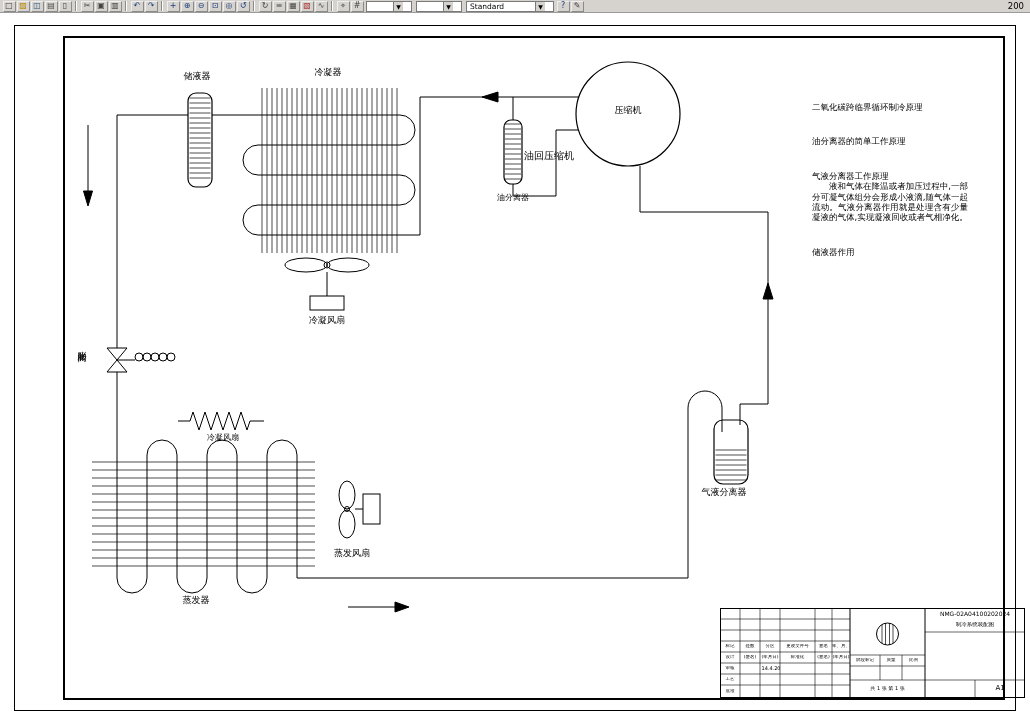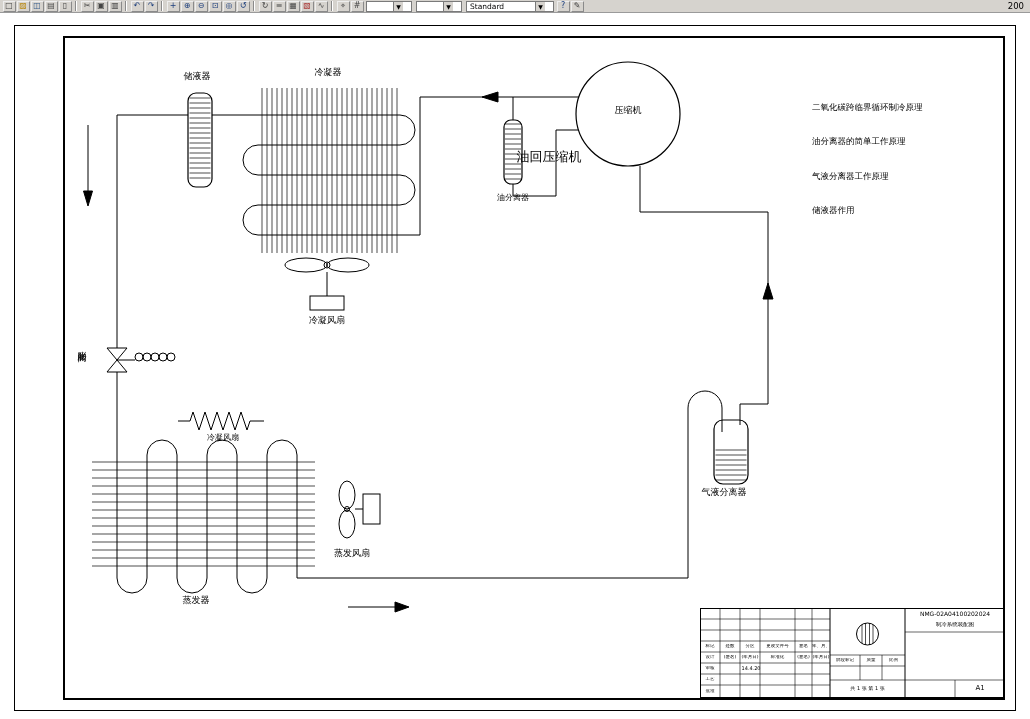--- a/index.html
+++ b/index.html
@@ -32,31 +32,31 @@
   }
   #tb-zoom{margin-left:auto;font-size:8.5px;padding-right:4px;}
   
   #canvas{position:absolute;left:0;top:0;width:1030px;height:719px;background:#fff;}
   #schematic{position:absolute;left:0;top:0;}
   
   .slab{
     position:absolute;font-size:9px;line-height:1.1;color:#000;
     transform:translateX(-50%);white-space:nowrap;
   }
-  .slab.small{font-size:13px;}
+  .slab.small{font-size:10px;}
   .slab.vert{writing-mode:vertical-rl;transform:translateX(-50%);letter-spacing:1px;}
   
   #notes{
     position:absolute;left:812px;top:78px;width:156px;
     font-size:8.5px;line-height:10.4px;text-align:justify;color:#000;
   }
   .note-heading{text-indent:0;margin-top:24px;}
   .note-body{text-indent:17px;}
   
-  #titleblock{position:absolute;left:700px;top:608px;width:305px;height:90px;}
+  #titleblock{position:absolute;left:720px;top:608px;width:305px;height:90px;}
   #titleblock svg{position:absolute;left:0;top:0;}
   .tb-lab{
     position:absolute;font-size:4.5px;line-height:1;color:#000;white-space:nowrap;
     text-align:center;overflow:hidden;
   }
 </style>
 </head>
 <body>
 
 <div id="canvas">
@@ -234,20 +234,21 @@
   <span class="slab vert" style="left:81px;top:344px;">膨胀阀</span>
   <span class="slab" style="left:223px;top:434px;font-size:8px;">冷凝风扇</span>
   <span class="slab" style="left:352px;top:549px;">蒸发风扇</span>
   <span class="slab" style="left:196px;top:596px;">蒸发器</span>
   <span class="slab" style="left:724px;top:488px;">气液分离器</span>
 
   <div id="notes">
       <div class="note-heading">二氧化碳跨临界循环制冷原理</div>
       <div class="note-heading">油分离器的简单工作原理</div>
       <div class="note-heading">气液分离器工作原理</div>
+      <div class="note-body">液和气体在降温或者加压过程中,一部分可凝气体组分会形成小液滴,随气体一起流动。气液分离器作用就是处理含有少量凝液的气体,实现凝液回收或者气相净化。</div>
       <div class="note-heading">储液器作用</div>
     </div>
 
   <div id="titleblock">
     <svg width="305" height="90" viewBox="0 0 305 90">
       <g stroke="#000" fill="none" stroke-width="1">
         <rect x="0.5" y="0.5" width="304" height="89"></rect>
         <line x1="130" y1="0" x2="130" y2="90"></line>
         <line x1="205" y1="0" x2="205" y2="90"></line>
       </g>

